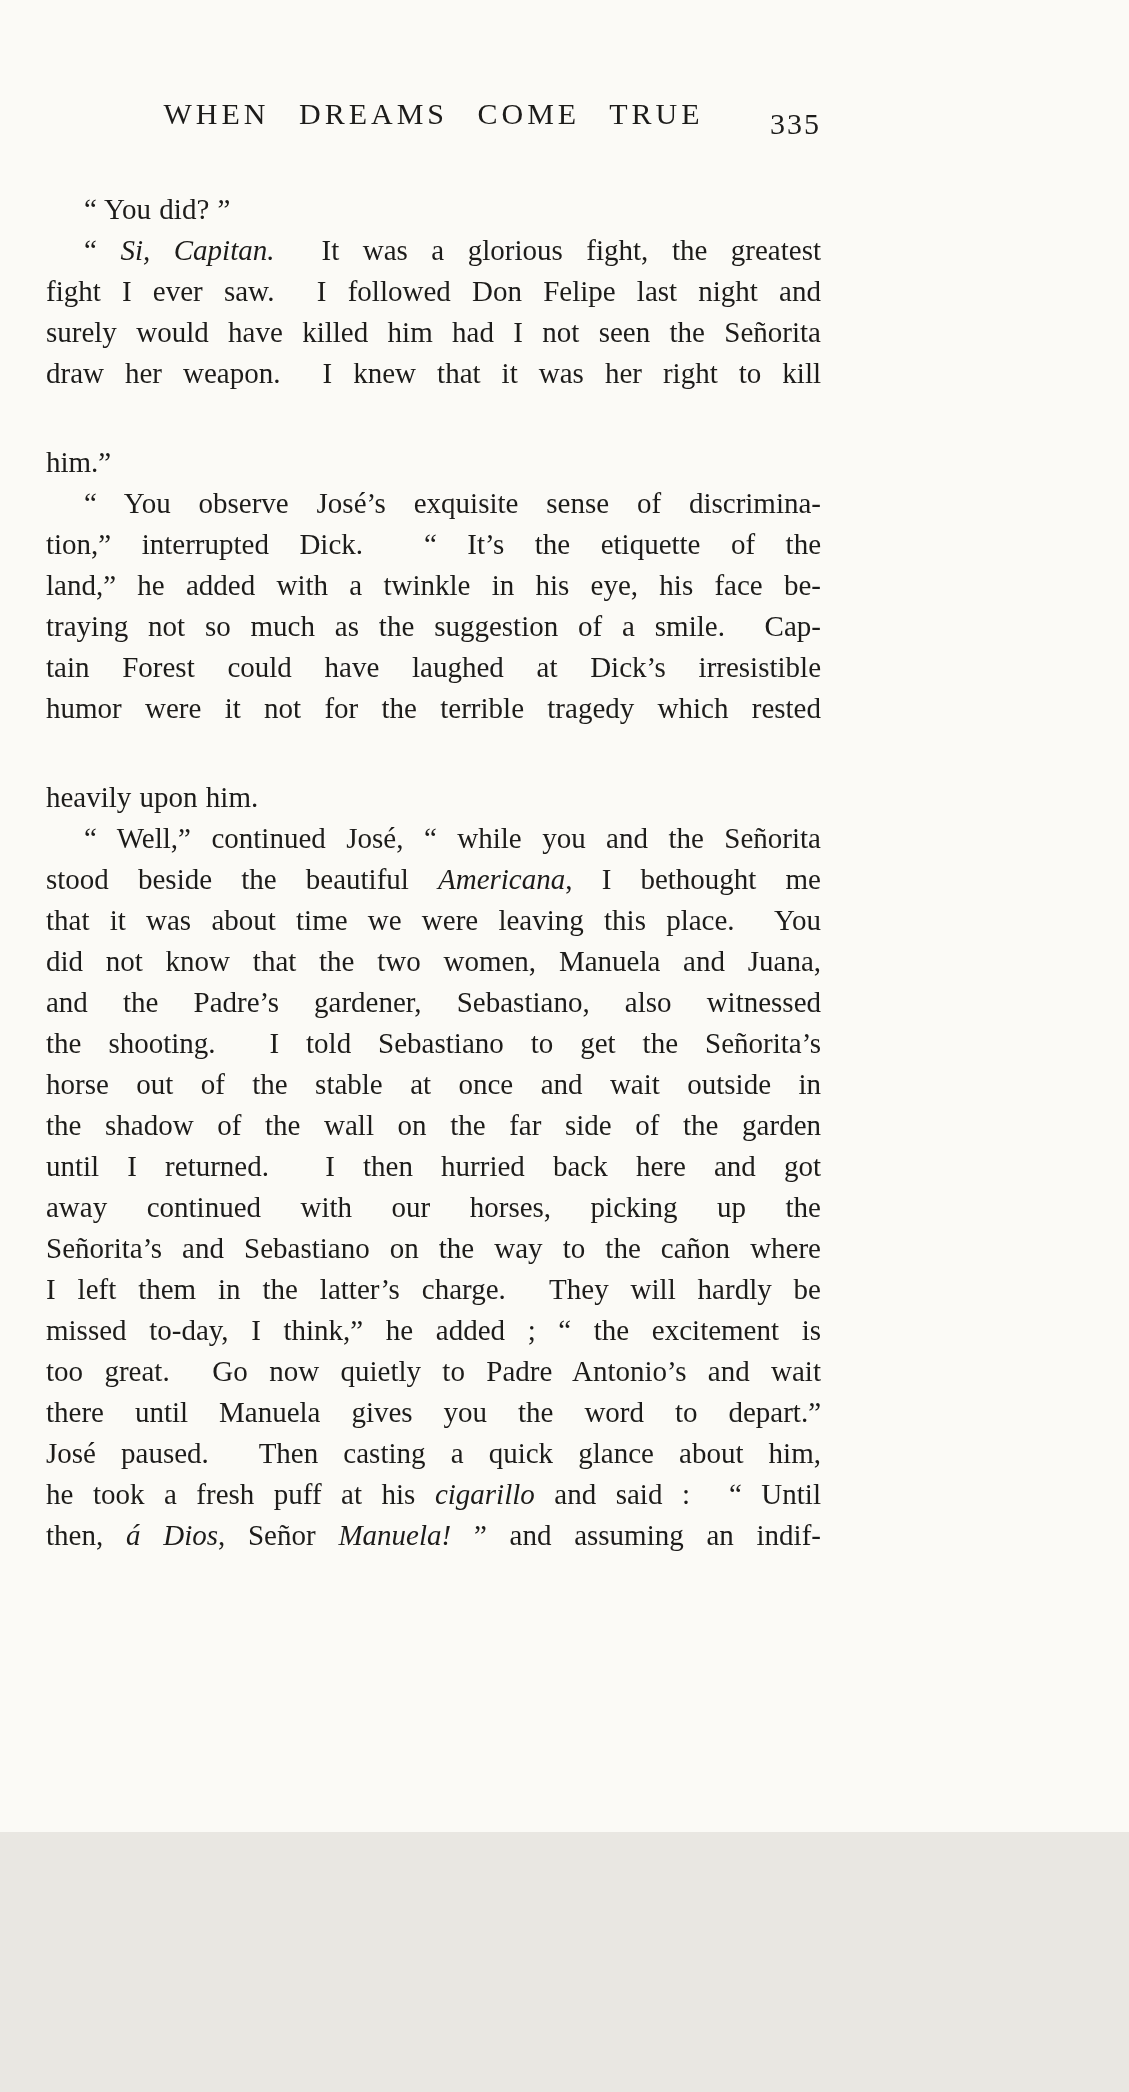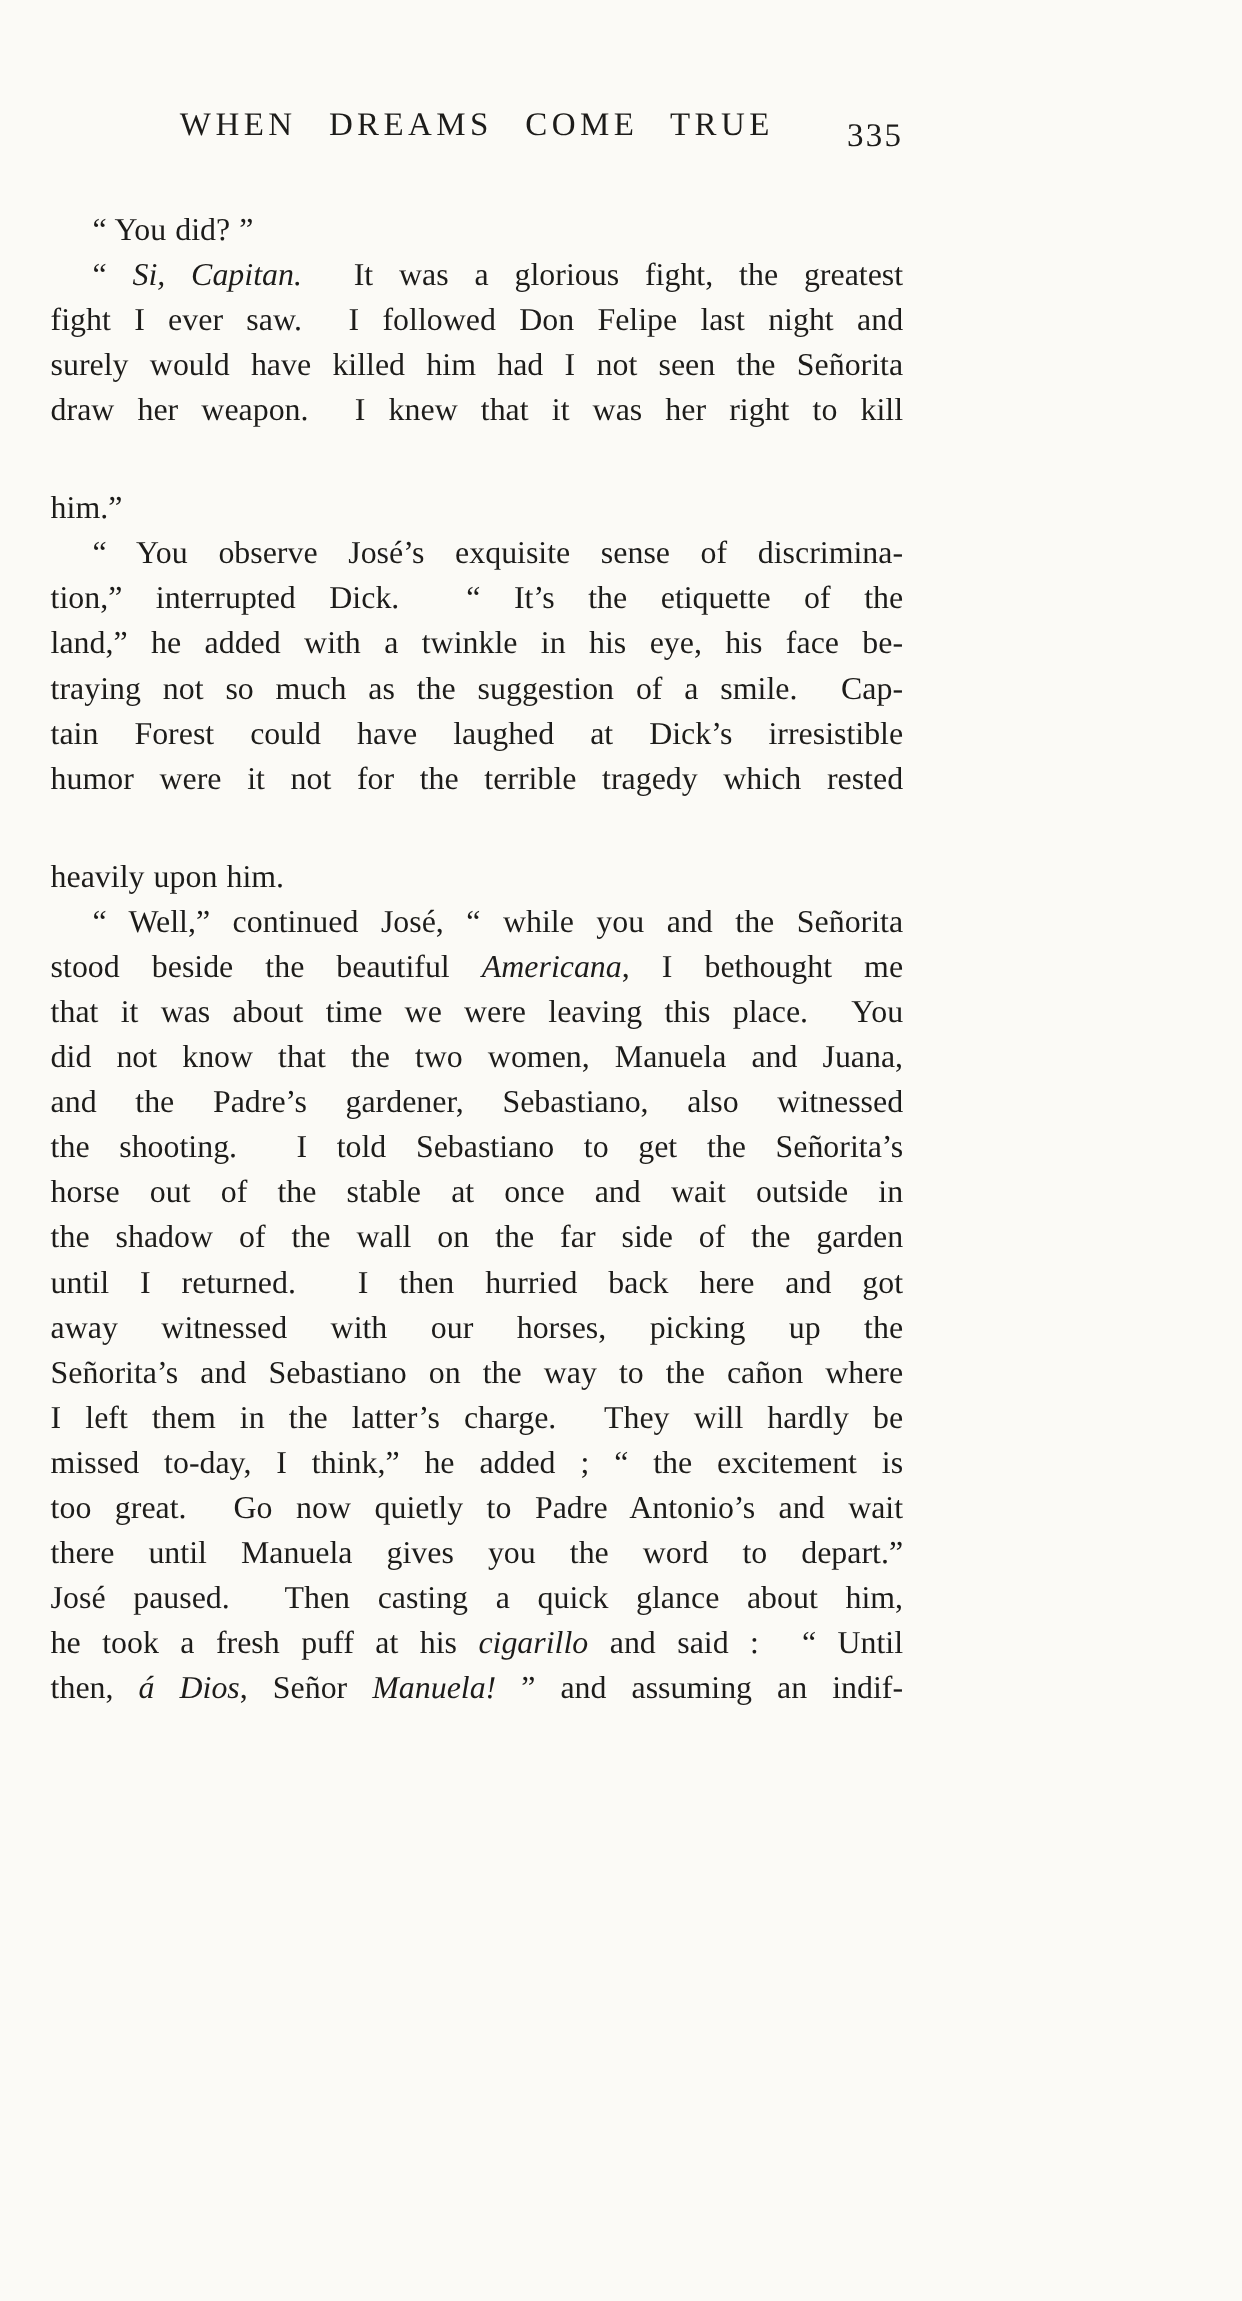--- a/index.html
+++ b/index.html
@@ -3,21 +3,21 @@
 <meta charset="utf-8">
 <style>
   html, body {
     margin: 0;
     padding: 0;
     background: #e9e7e2;
   }
   .page {
     position: relative;
     width: 1129px;
-    height: 2092px;
+    height: 1832px;
     margin: 0 auto;
     background: #fbfaf6;
     box-sizing: border-box;
     padding: 97px 308px 0 46px;
     font-family: "Liberation Serif", "DejaVu Serif", serif;
     color: #1d1c1a;
     overflow: hidden;
   }
   .page-header {
     position: relative;
@@ -87,21 +87,21 @@
       <div class="line plain"><span>heavily upon him.</span></div>
       <div class="line justify indent"><span>“ Well,” continued José, “ while you and the Señorita</span></div>
       <div class="line justify"><span>stood beside the beautiful </span><span class="it">Americana</span><span>, I bethought me</span></div>
       <div class="line justify"><span>that it was about time we were leaving this place.&nbsp; You</span></div>
       <div class="line justify"><span>did not know that the two women, Manuela and Juana,</span></div>
       <div class="line justify"><span>and the Padre’s gardener, Sebastiano, also witnessed</span></div>
       <div class="line justify"><span>the shooting.&nbsp; I told Sebastiano to get the Señorita’s</span></div>
       <div class="line justify"><span>horse out of the stable at once and wait outside in</span></div>
       <div class="line justify"><span>the shadow of the wall on the far side of the garden</span></div>
       <div class="line justify"><span>until I returned.&nbsp; I then hurried back here and got</span></div>
-      <div class="line justify"><span>away witnessed with our horses, picking up the</span></div>
+      <div class="line justify"><span>away continued with our horses, picking up the</span></div>
       <div class="line justify"><span>Señorita’s and Sebastiano on the way to the cañon where</span></div>
       <div class="line justify"><span>I left them in the latter’s charge.&nbsp; They will hardly be</span></div>
       <div class="line justify"><span>missed to-day, I think,” he added ; “ the excitement is</span></div>
       <div class="line justify"><span>too great.&nbsp; Go now quietly to Padre Antonio’s and wait</span></div>
       <div class="line justify"><span>there until Manuela gives you the word to depart.”</span></div>
       <div class="line justify"><span>José paused.&nbsp; Then casting a quick glance about him,</span></div>
       <div class="line justify"><span>he took a fresh puff at his </span><span class="it">cigarillo</span><span> and said :&nbsp; “ Until</span></div>
       <div class="line justify"><span>then, </span><span class="it">á Dios</span><span>, Señor </span><span class="it">Manuela!</span><span> ” and assuming an indif-</span></div>
     </div>
 </div>

